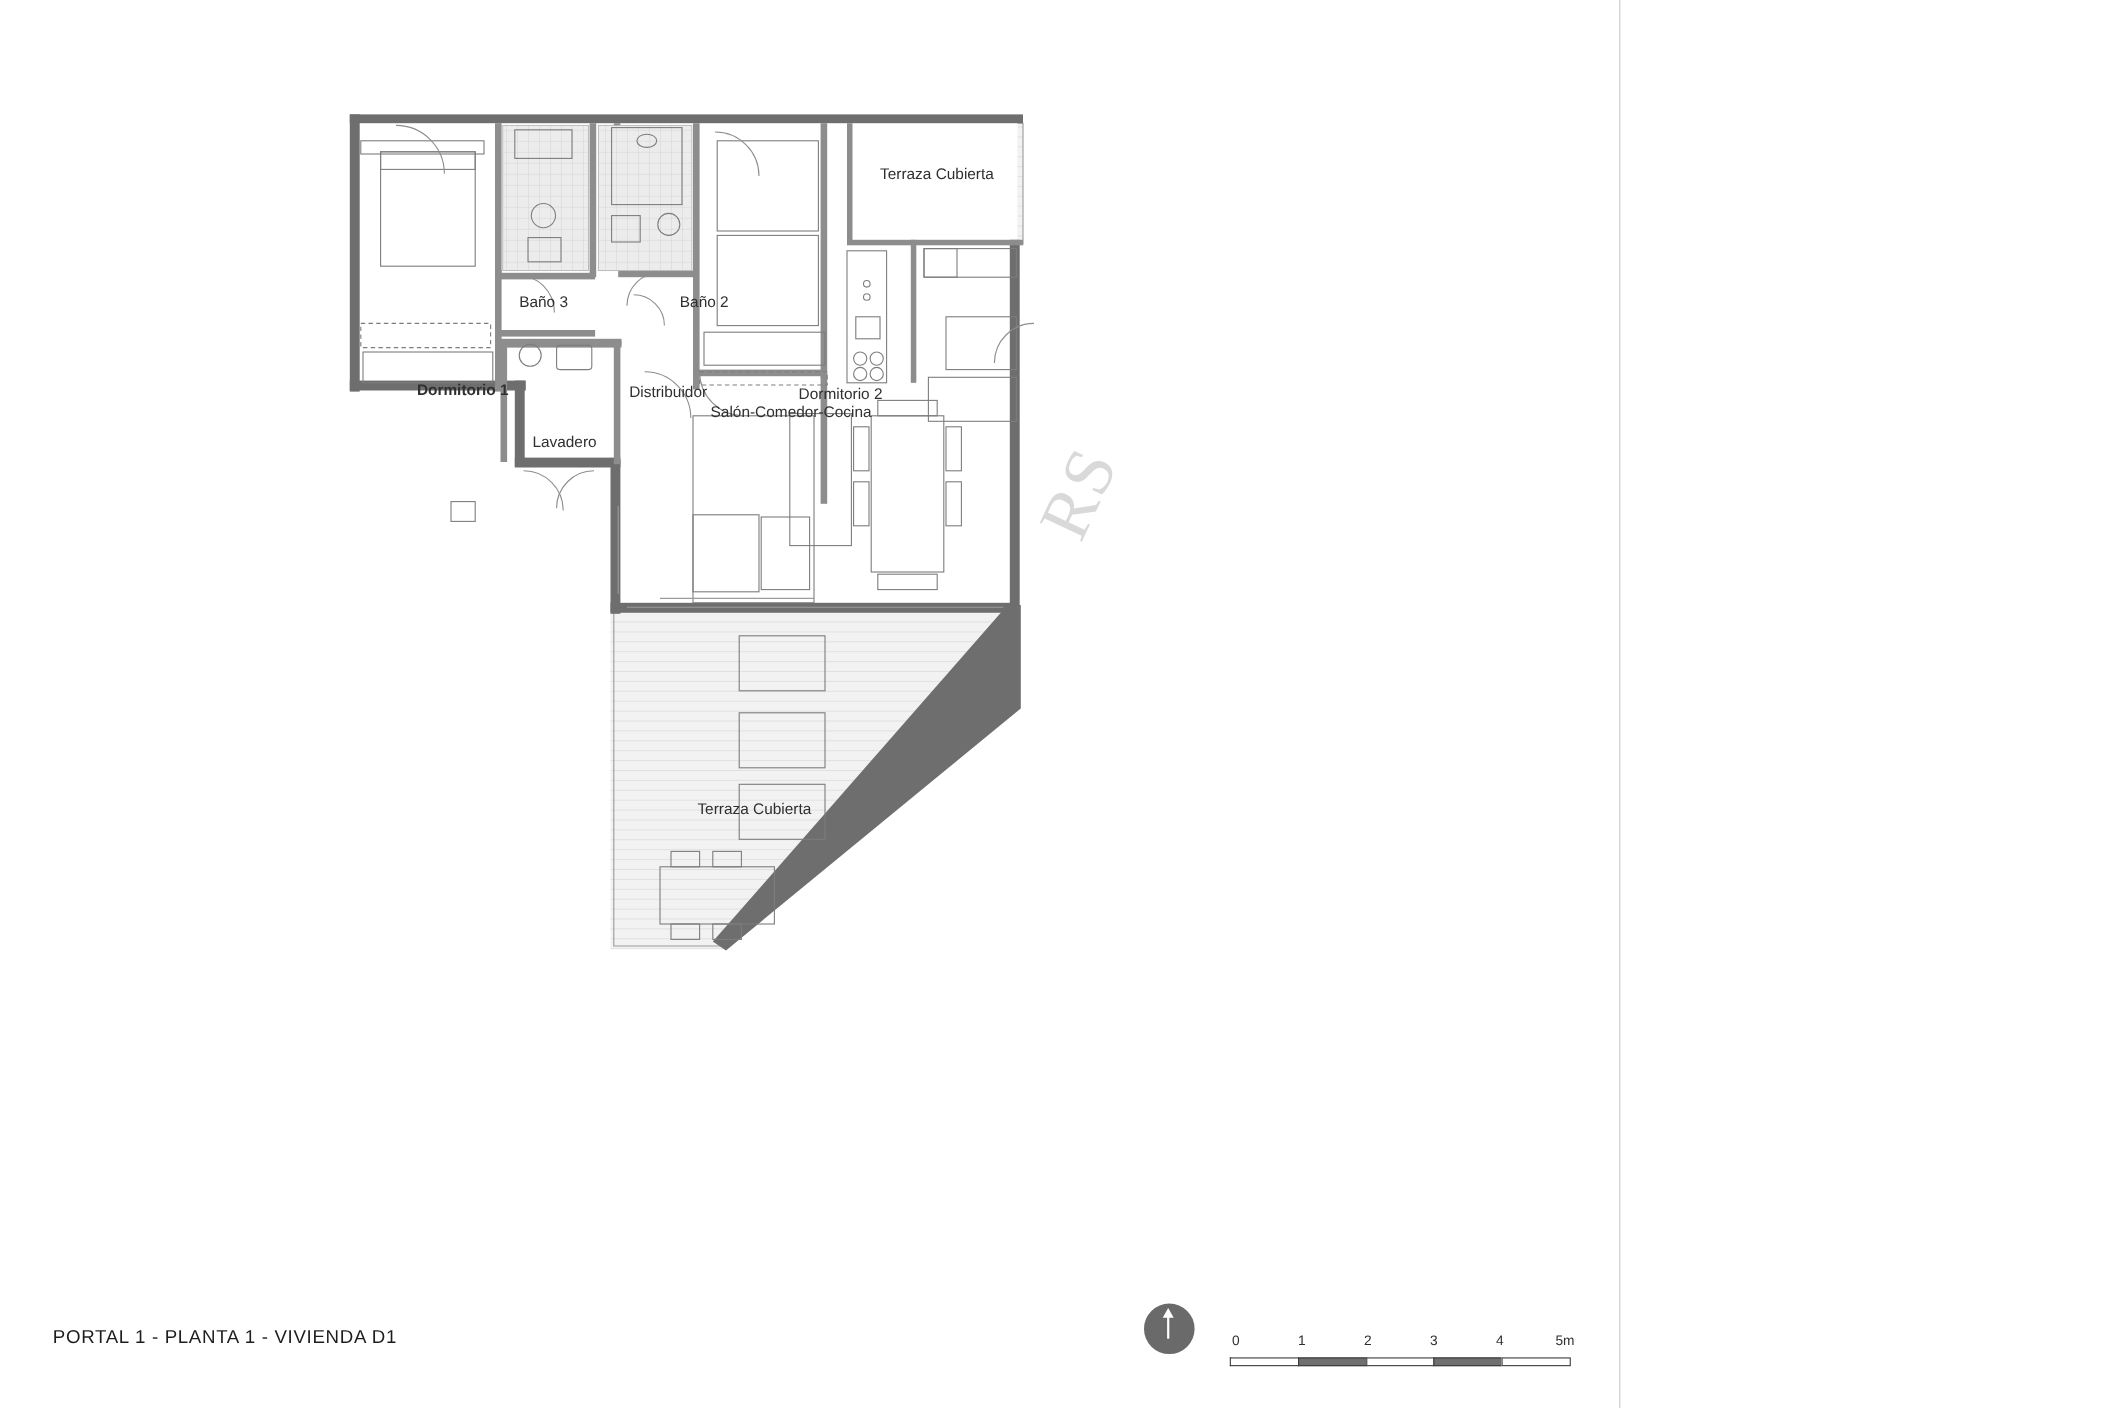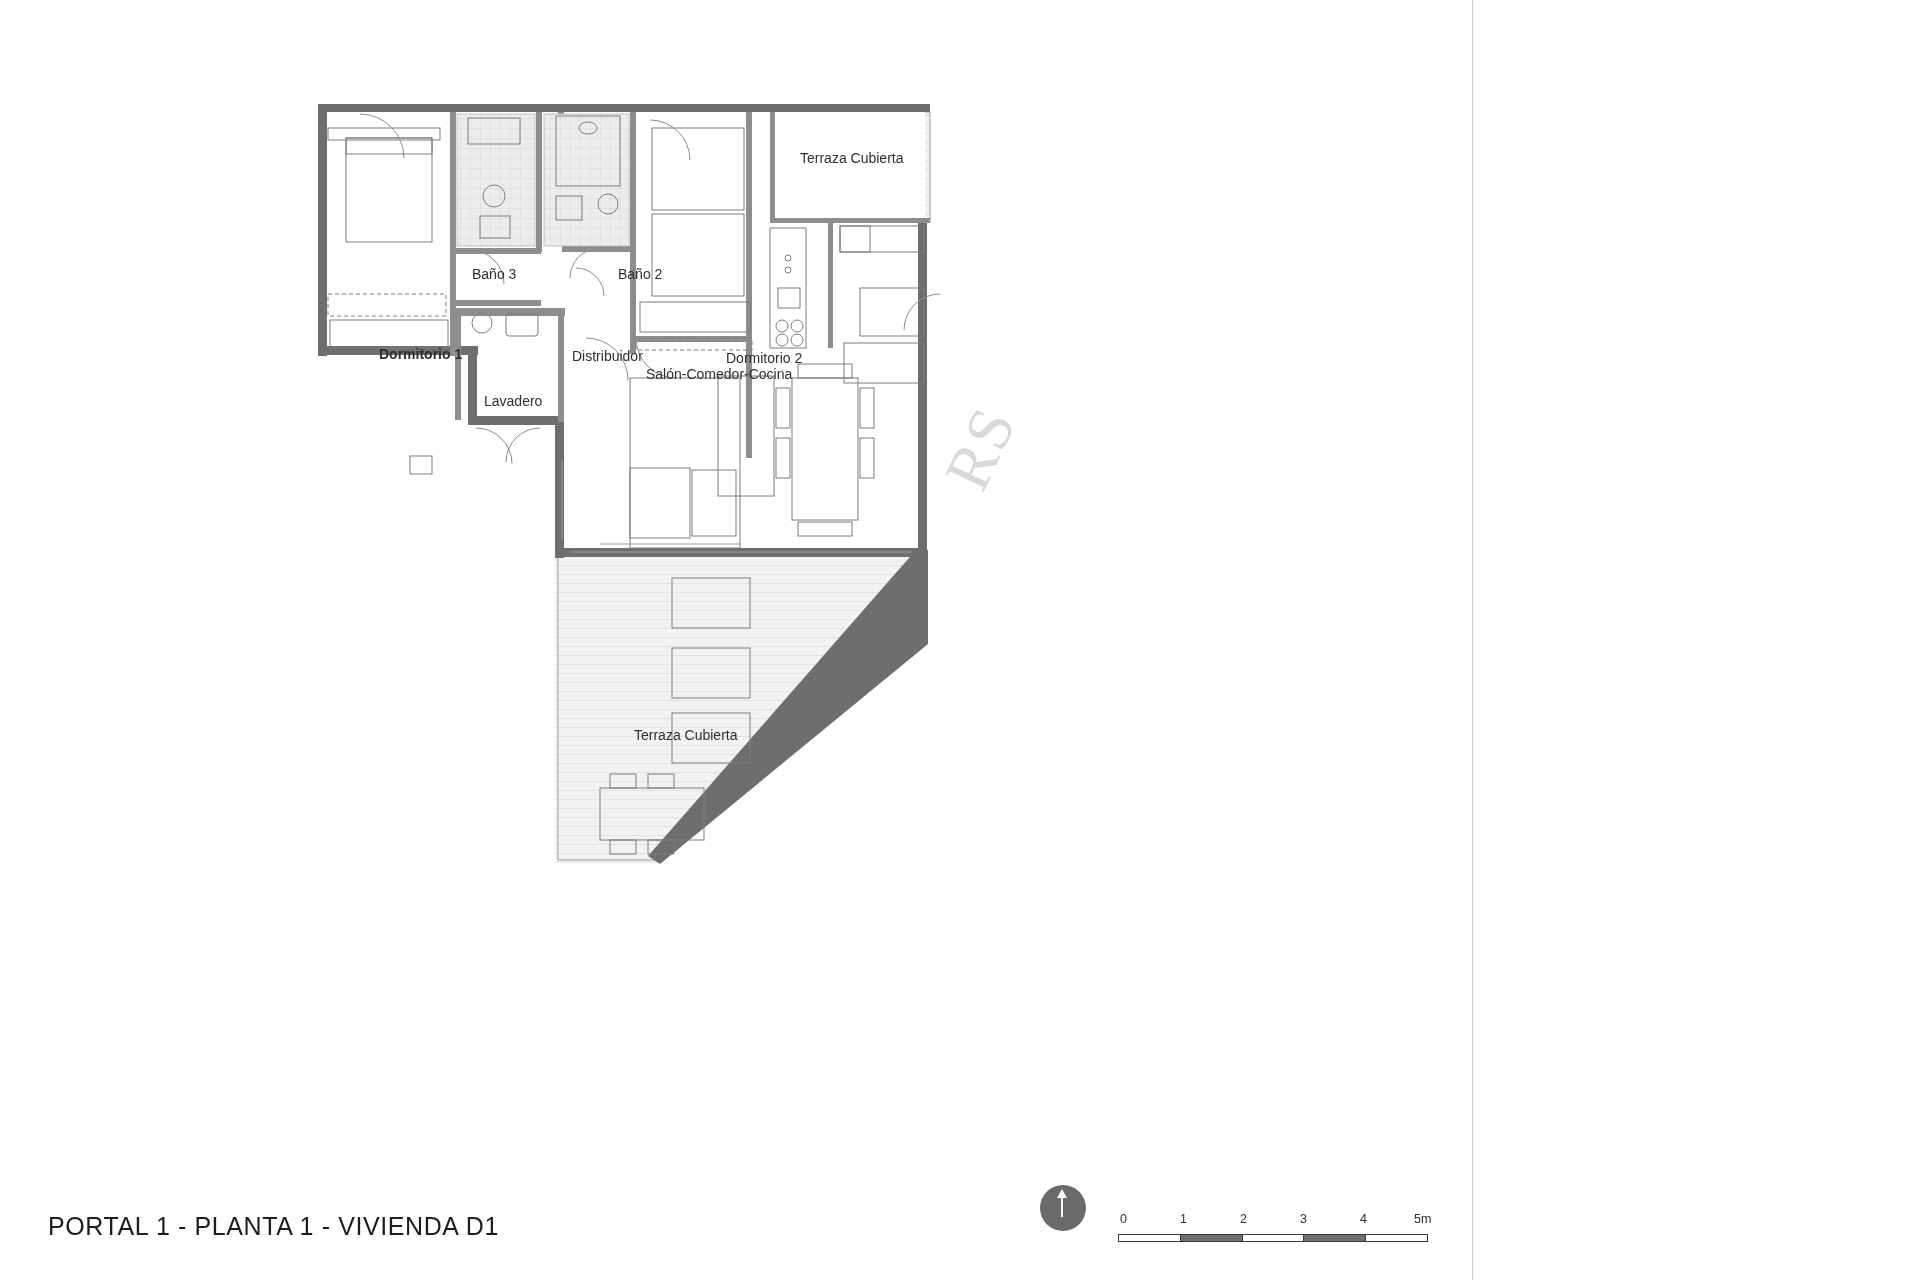--- a/index.html
+++ b/index.html
@@ -11,21 +11,21 @@
     color: #2a2a2a;
     overflow: hidden;
   }
   .page { position: relative; width: 1920px; height: 1280px; background:#fff; }
 
   
   .plan-area { position:absolute; left:0; top:0; width:1470px; height:1280px; }
 
   .plan-title {
     position:absolute; left:48px; top:1195px;
-    font-size:25px; letter-spacing:.6px; color:#1d1d1d; font-weight:400;
+    font-size:17px; letter-spacing:.6px; color:#1d1d1d; font-weight:400;
     white-space:nowrap;
   }
 
   
   .scalebar { position:absolute; left:1118px; top:1212px; width:320px; height:40px; }
   .scalebar .ticks { position:absolute; left:0; top:22px; width:310px; height:8px; display:flex; }
   .scalebar .seg { height:8px; border:1px solid #3a3a3a; border-right:none; flex:1 1 0; }
   .scalebar .seg:last-child { border-right:1px solid #3a3a3a; }
   .scalebar .seg.dark { background:#6f6f6f; }
   .scalebar .seg.light { background:#ffffff; }

